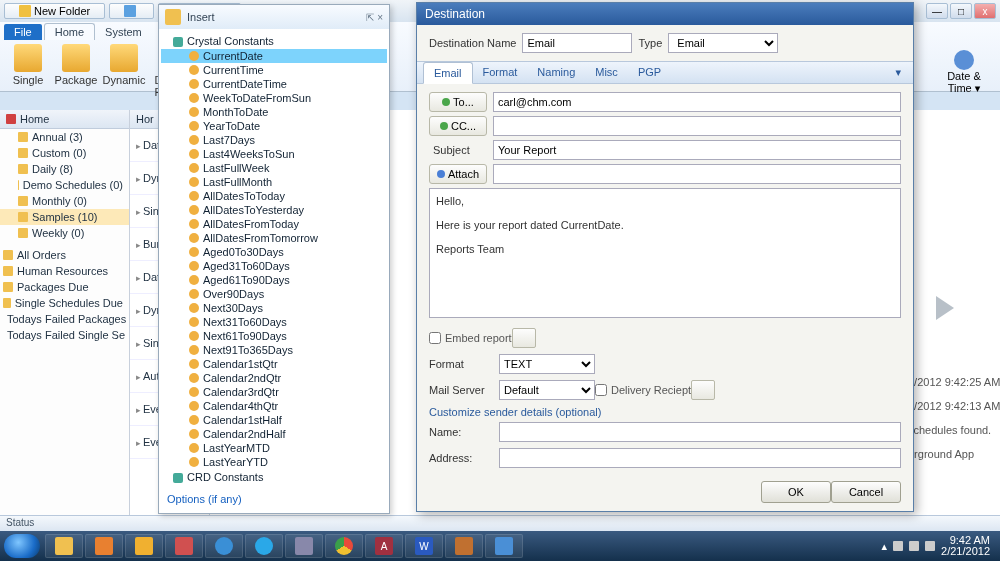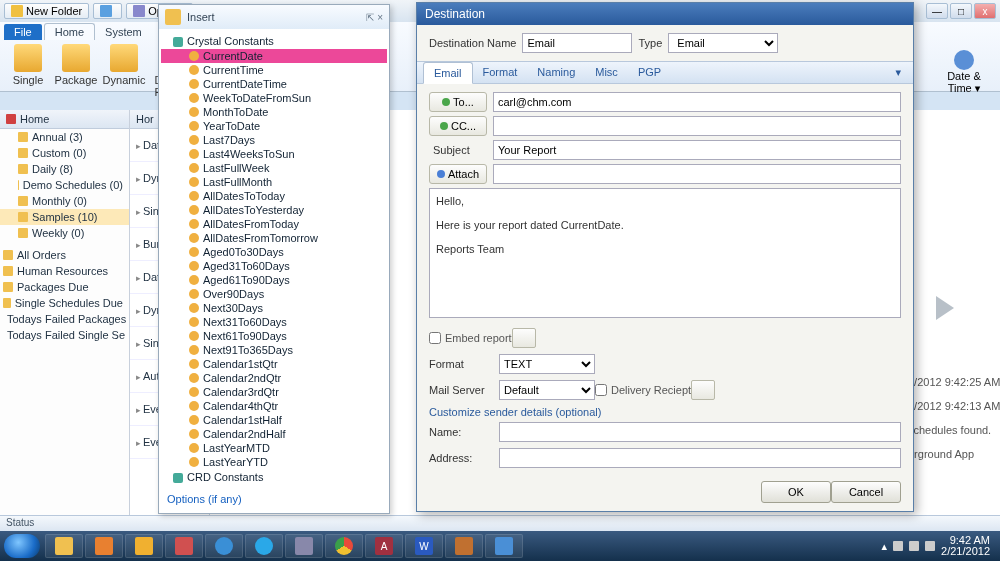--- a/index.html
+++ b/index.html
@@ -1,20 +1,20 @@
 <!DOCTYPE html>
 <html><head>
 <meta charset="utf-8">
 <style>
 * { box-sizing: border-box; margin: 0; padding: 0; font-family: "Segoe UI", Tahoma, sans-serif; font-size: 11px; }
 body { width: 1000px; height: 561px; background: #d4e4f4; overflow: hidden; position: relative; }
 
 
 .titlebar { height: 22px; background: linear-gradient(#f0f4f8,#d8e4f0); display: flex; align-items: center; padding: 0 4px; }
-.titlebar-btn { height: 16px; padding: 0 6px; margin-right: 4px; display: flex; align-items: center; background: linear-gradient(#fdfdfd,#e5edf5); border: 1px solid #a8bed4; border-radius: 2px; font-size: 10px; }
+.titlebar-btn { height: 16px; padding: 0 14px; margin-right: 4px; display: flex; align-items: center; background: linear-gradient(#fdfdfd,#e5edf5); border: 1px solid #a8bed4; border-radius: 2px; font-size: 10px; }
 .titlebar-icon { width: 12px; height: 12px; background: #f0c040; margin-right: 3px; border-radius: 1px; }
 .titlebar-title { flex: 1; text-align: center; font-size: 10px; color: #555; }
 .win-controls { display: flex; gap: 2px; }
 .win-btn { width: 22px; height: 16px; background: linear-gradient(#f4f8fc,#d0dcec); border: 1px solid #a8bed4; border-radius: 2px; display: flex; align-items: center; justify-content: center; font-size: 10px; }
 .win-btn.close { background: linear-gradient(#f4afaf,#e07070); color: #fff; }
 
 
 .ribbon { height: 70px; background: linear-gradient(#f8fbff,#e8f0fa); border-bottom: 1px solid #b0c0d0; display: flex; }
 .ribbon-tabs { position: absolute; top: 22px; left: 0; right: 0; height: 18px; display: flex; align-items: flex-end; padding-left: 4px; }
 .ribbon-file { background: #1e6fc8; color: #fff; padding: 2px 10px; border-radius: 2px 2px 0 0; font-size: 11px; margin-right: 2px; }
@@ -44,21 +44,21 @@
 
 .insert-popup { position: absolute; top: 4px; left: 158px; width: 232px; height: 510px; background: #fff; border: 1px solid #9ab; box-shadow: 2px 2px 6px rgba(0,0,0,0.2); z-index: 5; }
 .insert-head { background: linear-gradient(#f8fbff,#e0ecf8); padding: 4px 6px; font-size: 12px; color: #345; display: flex; align-items: center; }
 .insert-head .pin { margin-left: auto; font-size: 10px; color:#678; }
 .insert-head::before { content:''; width:16px; height:16px; background:#f0c050; margin-right:6px; border-radius:2px; }
 .insert-tree { padding: 4px 2px; height: 460px; overflow: hidden; }
 .tree-root { padding: 2px 4px 2px 12px; font-size: 11px; color: #123; }
 .tree-root::before { content:''; display:inline-block; width:10px; height:10px; background:#4a9; margin-right:4px; border-radius:2px; vertical-align:middle; }
 .tree-item { padding: 1px 4px 1px 28px; font-size: 11px; color: #123; white-space: nowrap; display:flex; align-items:center; }
 .tree-item::before { content:''; width:10px; height:10px; background:#f0b040; margin-right:4px; border-radius:50%; }
-.tree-item.sel { background: #ec4899; }
+.tree-item.sel { background: #7dd3fc; }
 .insert-footer { padding: 4px 8px; font-size: 11px; color: #1560c0; }
 
 
 .dest-dialog { position: absolute; top: 2px; left: 416px; width: 498px; height: 510px; background: #f4f4f0; border: 1px solid #5a7fa8; box-shadow: 3px 3px 10px rgba(0,0,0,0.3); z-index: 10; }
 .dest-title { background: linear-gradient(#4b7dbd,#2a5a9c); color: #fff; padding: 4px 8px; font-size: 12px; }
 .dest-top { padding: 8px 12px; display: flex; align-items: center; gap: 6px; }
 .dest-top label { font-size: 11px; color: #333; }
 .dest-top input, .dest-top select { border: 1px solid #aab; padding: 2px 4px; font-size: 11px; background:#fff; height:20px; }
 .dest-top input { width: 110px; }
 .dest-top select { width: 110px; }

